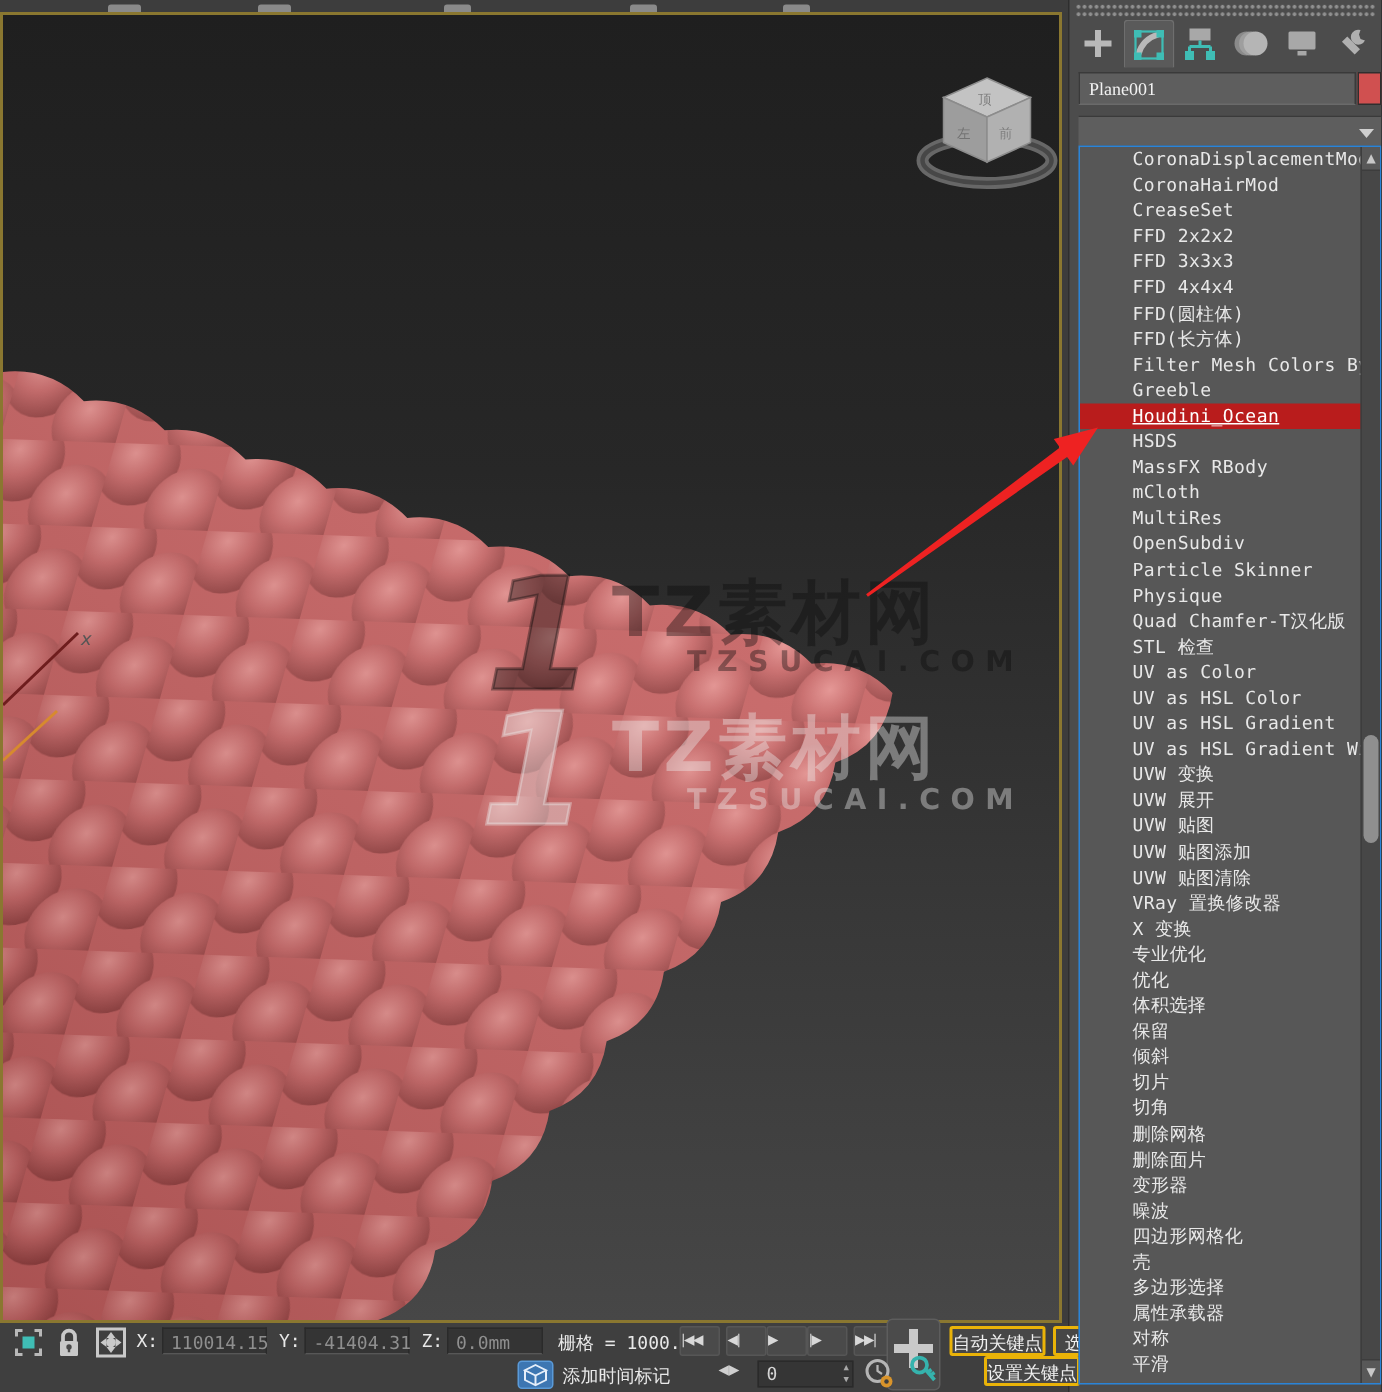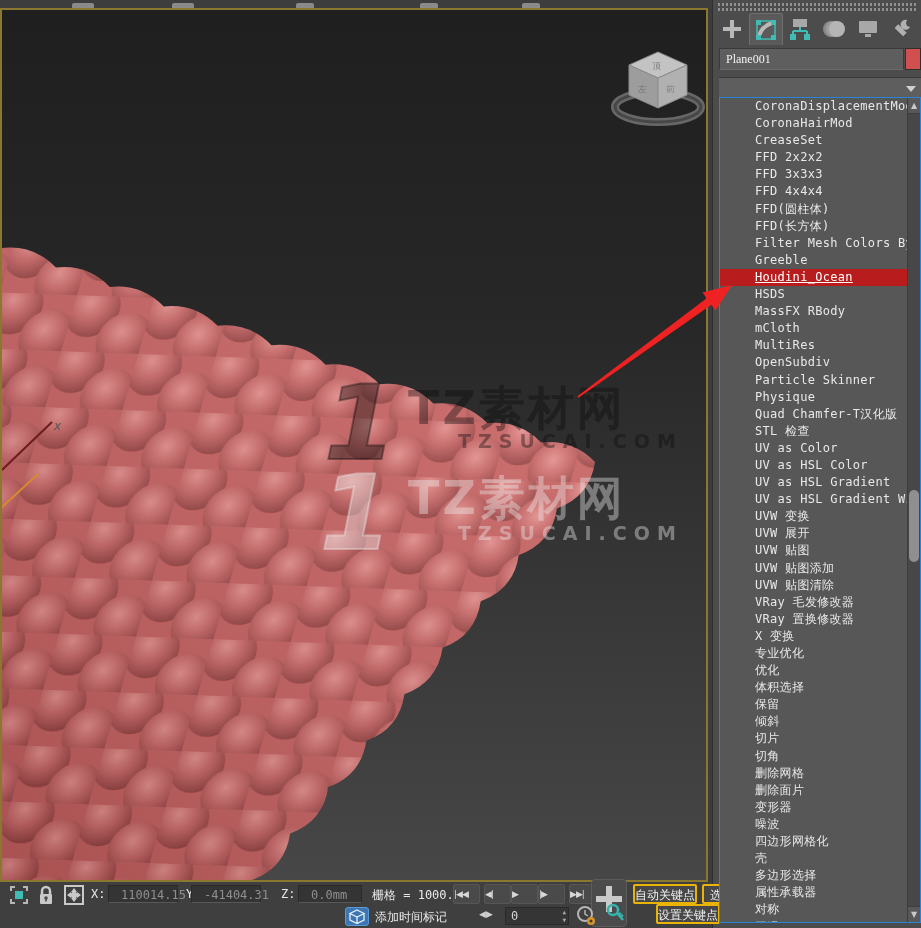--- a/index.html
+++ b/index.html
@@ -48,21 +48,21 @@
   #sb-up{top:0;border-bottom:1px solid #3d3d3d;}
   #sb-down{bottom:0;border-top:1px solid #3d3d3d;}
   #sb-thumb{position:absolute;left:1px;top:392px;width:10px;height:72px;background:#8f8f8f;border-radius:5px;}
   
   #statusbar{position:absolute;left:0;top:882px;width:712px;height:46px;background:#3f3f3f;}
   .sb-row{position:absolute;left:0;width:712px;height:22px;}
   #row1{top:2px;} #row2{top:24px;margin-left:23px;}
   .coord-label{color:#e8e8e8;font-family:"DejaVu Sans Mono","Liberation Mono",monospace;}
   .coord-field{display:inline-block;background:#343434;border:1px solid #2a2a2a;border-bottom-color:#575757;
      color:#8f8f8f;font-family:"DejaVu Sans Mono","Liberation Mono",monospace;font-size:12px;
-     height:18px;line-height:18px;padding:0 12px;box-sizing:border-box;}
+     height:18px;line-height:18px;padding:0 5px;box-sizing:border-box;}
   .btn{display:inline-block;background:#474747;border:2px solid #eab308;border-radius:2px;
      color:#f0f0f0;text-align:center;box-sizing:border-box;}
   .pb-btn{width:27px;height:20px;line-height:19px;font-size:9px;color:#d8d8d8;background:#4a4a4a;
      border:1px solid #565656;border-radius:2px;display:inline-block;box-sizing:border-box;letter-spacing:-1px;}
   .keybtn{width:64px;height:20px;line-height:18px;font-size:12px;}
   #bigkey{position:absolute;left:591px;top:-5px;width:36px;height:48px;background:#4b4b4b;
      border:1px solid #5d5d5d;border-radius:4px;box-sizing:border-box;}
   #iso-btn{position:absolute;left:322px;top:1px;width:24px;height:19px;background:#3d76b2;
      border:1px solid #5a9ad8;border-radius:3px;box-sizing:border-box;}
   #spinner{position:absolute;left:482px;top:1px;width:64px;height:18px;background:#353535;
@@ -210,21 +210,20 @@
         <div class="dd-item">STL 检查</div>
         <div class="dd-item">UV as Color</div>
         <div class="dd-item">UV as HSL Color</div>
         <div class="dd-item">UV as HSL Gradient</div>
         <div class="dd-item">UV as HSL Gradient With Mi</div>
         <div class="dd-item">UVW 变换</div>
         <div class="dd-item">UVW 展开</div>
         <div class="dd-item">UVW 贴图</div>
         <div class="dd-item">UVW 贴图添加</div>
         <div class="dd-item">UVW 贴图清除</div>
-        <div class="dd-item">VRay 毛发修改器</div>
         <div class="dd-item">VRay 置换修改器</div>
         <div class="dd-item">X 变换</div>
         <div class="dd-item">专业优化</div>
         <div class="dd-item">优化</div>
         <div class="dd-item">体积选择</div>
         <div class="dd-item">保留</div>
         <div class="dd-item">倾斜</div>
         <div class="dd-item">切片</div>
         <div class="dd-item">切角</div>
         <div class="dd-item">删除网格</div>
@@ -261,21 +260,21 @@
         <rect x="2" y="2" width="18" height="18" fill="none" stroke="#c9c9c9" stroke-width="2"></rect>
         <circle cx="11" cy="11" r="3.2" fill="#c9c9c9"></circle>
         <polygon points="11,4 8,8 14,8" fill="#c9c9c9"></polygon>
           <polygon points="11,18 8,14 14,14" fill="#c9c9c9"></polygon>
         <polygon points="4,11 8,8 8,14" fill="#c9c9c9"></polygon>
           <polygon points="18,11 14,8 14,14" fill="#c9c9c9"></polygon>
       </svg>
       <span class="coord-label" style="position:absolute;left:91px;top:3px;">X:</span>
       <span class="coord-field" style="position:absolute;left:108px;top:1px;width:70px;">110014.15</span>
       <span class="coord-label" style="position:absolute;left:186px;top:3px;">Y:</span>
-      <span class="coord-field" style="position:absolute;left:191px;top:1px;width:70px;">-41404.31</span>
+      <span class="coord-field" style="position:absolute;left:203px;top:1px;width:70px;">-41404.31</span>
       <span class="coord-label" style="position:absolute;left:281px;top:3px;">Z:</span>
       <span class="coord-field" style="position:absolute;left:298px;top:1px;width:64px;">0.0mm</span>
       <span class="white" style="position:absolute;left:372px;top:3px;font-family:'DejaVu Sans Mono',monospace;">栅格 = 1000.0mm</span>
       <span id="playback" style="position:absolute;left:453px;top:0;"><span class="pb-btn" style="margin-right: 4px;">|◀◀</span><span class="pb-btn">◀|</span><span class="pb-btn">▶</span><span class="pb-btn" style="margin-right: 4px;">|▶</span><span class="pb-btn">▶▶|</span></span>
       <span class="btn keybtn" style="position:absolute;left:633px;top:0;">自动关键点</span>
       <span class="btn keybtn" style="position:absolute;left:702px;top:0;width:28px;">选</span>
       <span id="bigkey">
         <svg width="34" height="46">
           <rect x="14" y="6" width="6" height="26" fill="#c9c9c9"></rect>
             <rect x="4" y="16" width="26" height="6" fill="#c9c9c9"></rect>

